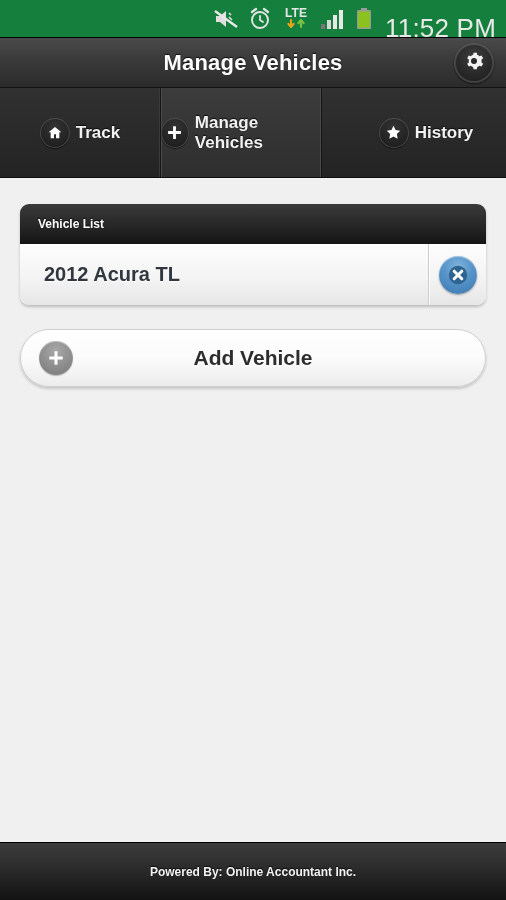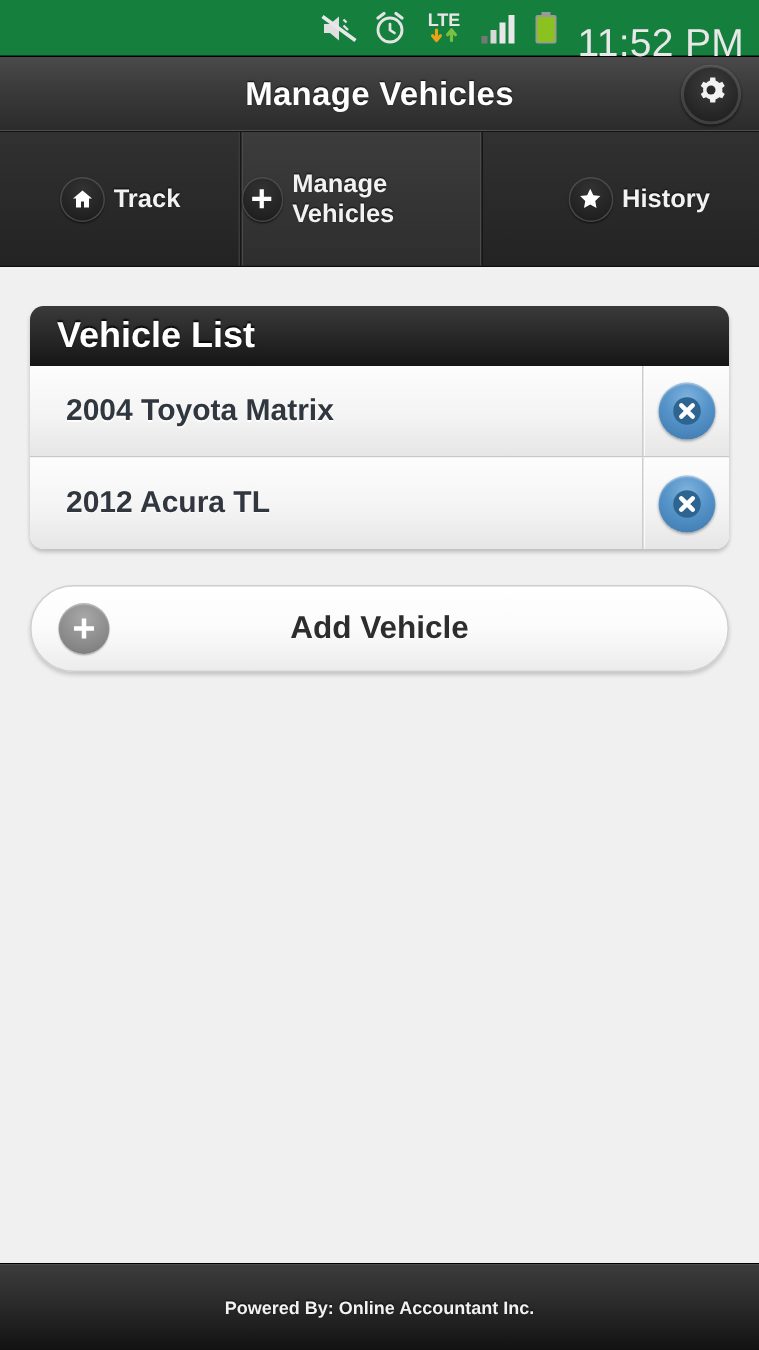--- a/index.html
+++ b/index.html
@@ -96,21 +96,21 @@
     background:#fff;
     overflow:hidden;
   }
   .card-header{
     height:40px;
     background:linear-gradient(to bottom,#3a3a3a 0%,#2a2a2a 45%,#151515 100%);
     display:flex; align-items:center;
     padding:0 18px;
   }
   .card-header-title{
-    color:#fff; font-size:24px; font-weight:bold;
+    color:#fff; font-size:12px; font-weight:bold;
     text-shadow:0 -1px 1px rgba(0,0,0,.8);
   }
 
   .v-row{
     display:flex; align-items:stretch;
     height:61px;
     background:linear-gradient(to bottom,#fdfdfd 0%,#f4f4f4 55%,#e6e6e6 100%);
     border-bottom:1px solid #c9c9c9;
   }
   .v-row:last-child{ border-bottom:none; }
@@ -263,31 +263,20 @@
   </div>
 </div>
 
 <div class="content">
 
   <div class="card">
     <div class="card-header">
       <span class="card-header-title">Vehicle List</span>
     </div>
 
-    <div class="v-row">
-      <div class="v-row-name">2004 Toyota Matrix</div>
-      <div class="v-row-action">
-        <span class="del-btn">
-          <svg width="24" height="24" viewBox="0 0 24 24">
-            <circle cx="12" cy="12" r="9.2" fill="#2e6490"></circle>
-            <path d="M8.2 8.2 L15.8 15.8 M15.8 8.2 L8.2 15.8" stroke="#fff" stroke-width="3" stroke-linecap="round"></path>
-          </svg>
-        </span>
-      </div>
-    </div>
 
     <div class="v-row">
       <div class="v-row-name">2012 Acura TL</div>
       <div class="v-row-action">
         <span class="del-btn">
           <svg width="24" height="24" viewBox="0 0 24 24">
             <circle cx="12" cy="12" r="9.2" fill="#2e6490"></circle>
             <path d="M8.2 8.2 L15.8 15.8 M15.8 8.2 L8.2 15.8" stroke="#fff" stroke-width="3" stroke-linecap="round"></path>
           </svg>
         </span>

